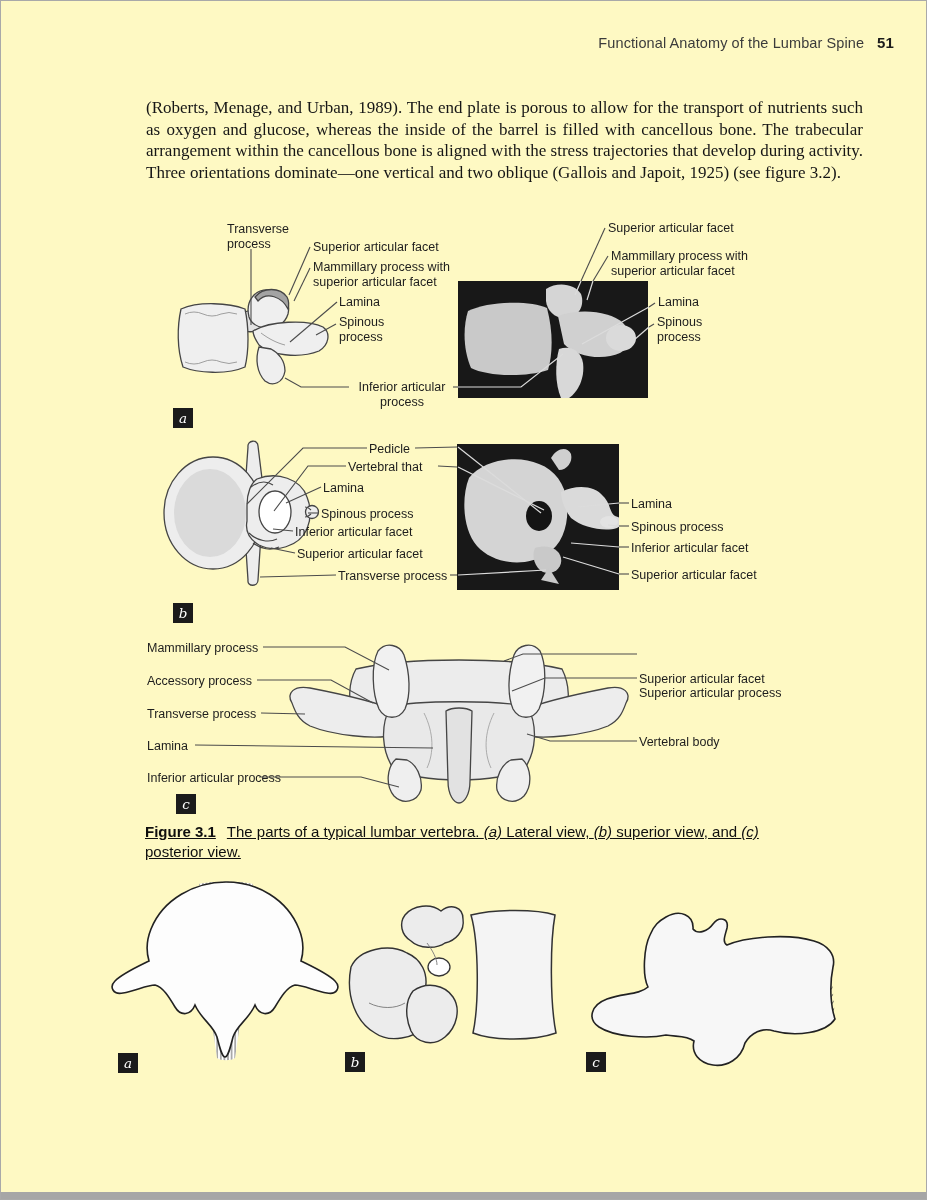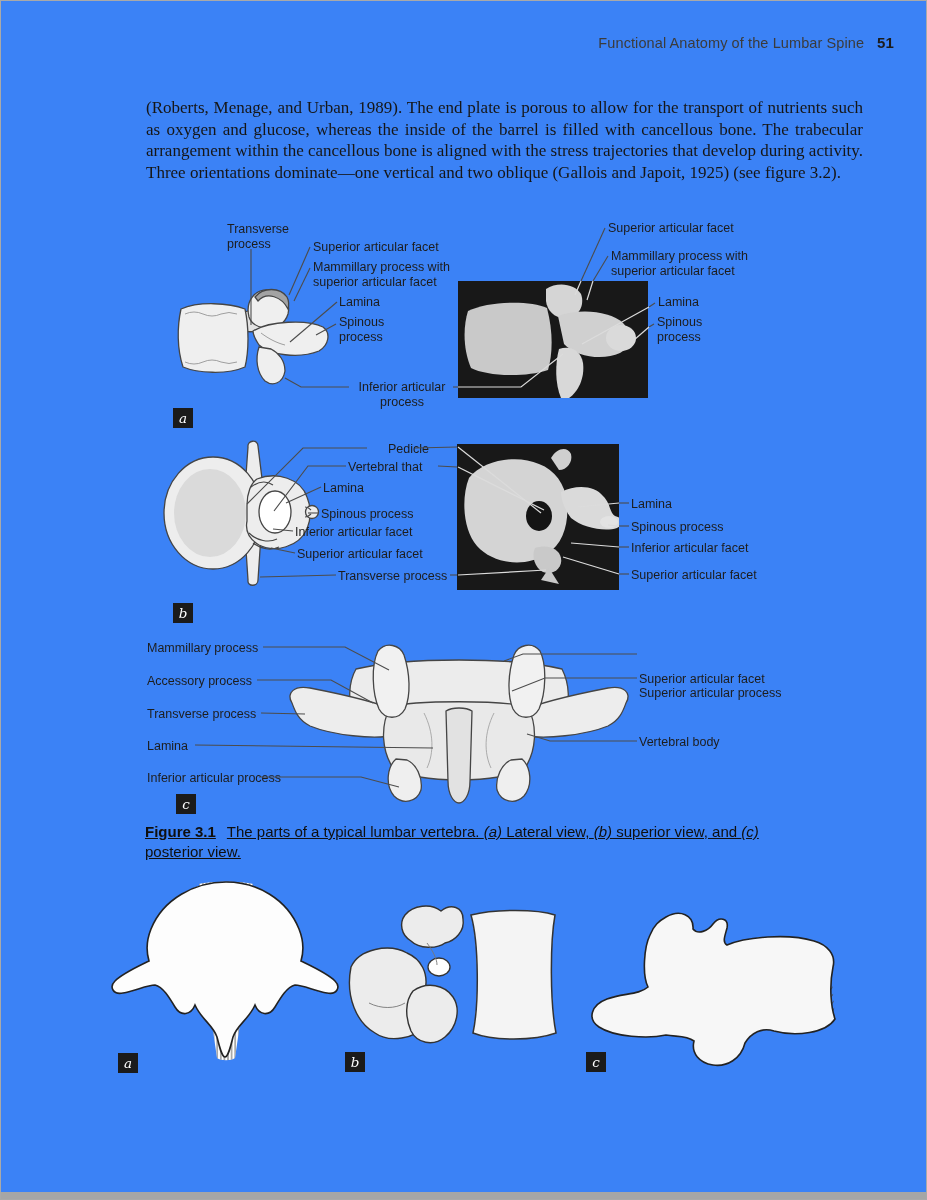--- a/index.html
+++ b/index.html
@@ -1,17 +1,17 @@
 <!DOCTYPE html>
 <html><head>
 <meta charset="utf-8">
 <style>
   html,body{margin:0;padding:0;background:#e8e8e8;}
   #page{
-    position:relative;width:925px;height:1198px;background:#3b82f6;
+    position:relative;width:925px;height:1198px;background:#fef9c3;
     border:1px solid #a9a9a9;overflow:hidden;
     font-family:"Liberation Sans",sans-serif;
   }
   .abs{position:absolute;}
   
   #running-head{position:absolute;top:33px;left:0;width:893px;text-align:right;
     font-size:14.5px;color:#3b3b3b;letter-spacing:.1px;}
   #running-head .pg{font-weight:bold;color:#1c1c1c;margin-left:13px;font-size:15px;}
   
   #body-par{position:absolute;left:145px;top:96px;width:717px;
@@ -125,21 +125,21 @@
       <path d="M12,34 C26,16 60,10 82,20 C98,26 108,40 110,58 C112,80 106,100 90,110 C68,124 36,120 20,102 C6,86 4,54 12,34 Z" fill="#d4d4d4"></path>
       <ellipse cx="82" cy="72" rx="13" ry="15" fill="#141414"></ellipse>
       <path d="M94,14 C100,4 110,2 114,10 C116,18 110,26 102,26 Z" fill="#cfcfcf"></path>
       <path d="M104,48 C120,40 138,42 146,52 C154,60 152,68 158,72 C166,74 168,80 160,84 C148,88 126,84 114,74 C108,66 104,56 104,48 Z" fill="#dadada"></path>
       <ellipse cx="152" cy="78" rx="9" ry="6" fill="#e3e3e3"></ellipse>
       <path d="M78,104 C90,100 102,104 104,114 C106,124 96,132 86,128 C78,124 74,112 78,104 Z" fill="#c9c9c9"></path>
       <path d="M92,124 L102,140 L84,136 Z" fill="#c9c9c9"></path>
     </svg>
   </div>
 
-  <div class="lbl nw" style="left:387px;top:441px">Pedicle</div>
+  <div class="lbl nw" style="left:368px;top:441px">Pedicle</div>
   <div class="lbl nw" style="left:347px;top:459px">Vertebral that</div>
   <div class="lbl nw" style="left:322px;top:480px">Lamina</div>
   <div class="lbl nw" style="left:320px;top:506px">Spinous process</div>
   <div class="lbl nw" style="left:294px;top:524px">Inferior articular facet</div>
   <div class="lbl nw" style="left:296px;top:546px">Superior articular facet</div>
   <div class="lbl nw" style="left:337px;top:568px">Transverse process</div>
 
   <div class="lbl nw" style="left:630px;top:496px">Lamina</div>
   <div class="lbl nw" style="left:630px;top:519px">Spinous process</div>
   <div class="lbl nw" style="left:630px;top:540px">Inferior articular facet</div>

